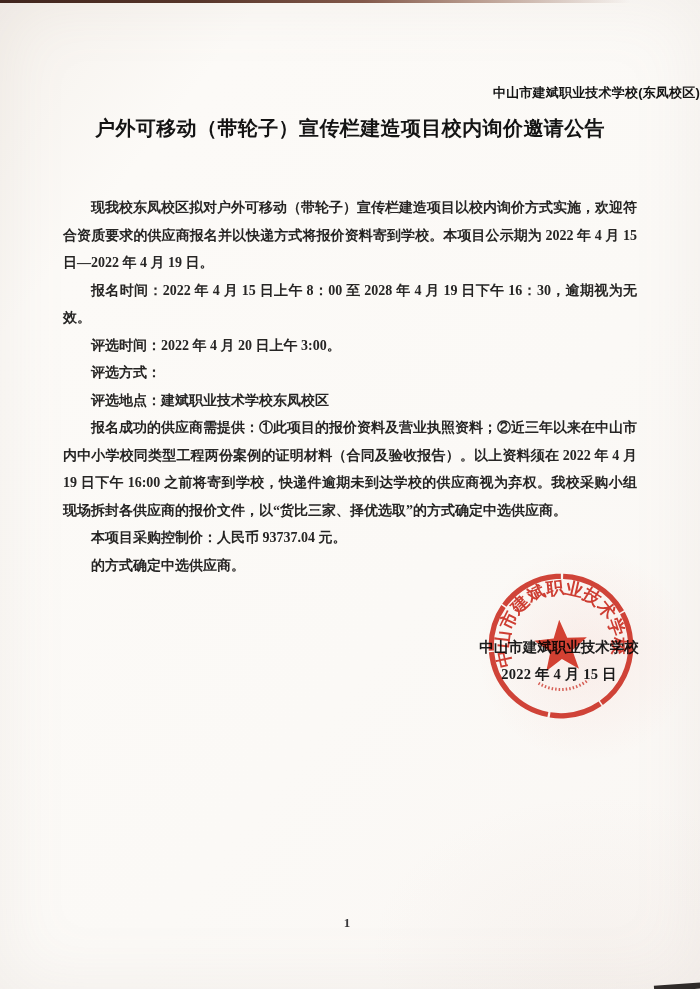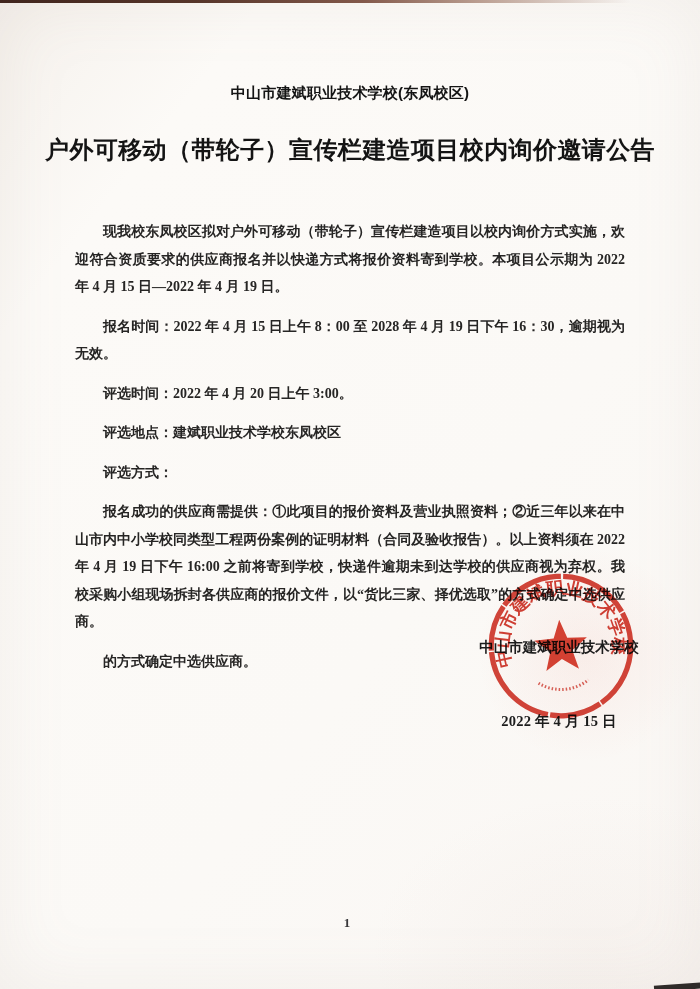--- a/index.html
+++ b/index.html
@@ -28,46 +28,46 @@
     background: #2f2b29; transform: rotate(-4deg);
   }
   
   .titles {
     margin-top: 84px;
     text-align: center;
     font-family: "Liberation Sans", sans-serif;
     font-weight: 700;
     color: #141414;
   }
-  .title-line1 { font-size: 15px; letter-spacing: 0.2px; }
-  .title-line2 { font-size: 24px; letter-spacing: 0.4px; margin-top: 31px; }
+  .title-line1 { font-size: 13px; letter-spacing: 0.2px; text-align: right; }
+  .title-line2 { font-size: 20px; letter-spacing: 0.4px; margin-top: 13px; }
   
   .doc-body {
     margin: 52px 63px 0 63px;
     width: 574px;
     font-size: 14px;
     line-height: 27.5px;
     font-weight: 600;
     text-align: justify;
     color: #262524;
   }
-  .doc-body p { margin: 12px; text-indent: 2em; }
+  .doc-body p { margin: 0; text-indent: 2em; }
   
   .signature {
     position: absolute;
     top: 634px; right: 60px;
     width: 162px;
     text-align: center;
     font-size: 14.5px;
     line-height: 27px;
     font-weight: 600;
     color: #1c1c1c;
     z-index: 2;
   }
-  .signature .sig-date { letter-spacing: 0.2px; margin-top: 47px; }
+  .signature .sig-date { letter-spacing: 0.2px; }
   
   .seal {
     position: absolute;
     left: 486px; top: 570px;
     width: 150px; height: 152px;
     mix-blend-mode: multiply;
     transform: rotate(-4deg);
     z-index: 3;
     pointer-events: none;
   }
@@ -90,23 +90,24 @@
 
   <div class="titles">
     <div class="title-line1">中山市建斌职业技术学校(东凤校区)</div>
     <div class="title-line2">户外可移动（带轮子）宣传栏建造项目校内询价邀请公告</div>
   </div>
 
   <div class="doc-body">
     <p>现我校东凤校区拟对户外可移动（带轮子）宣传栏建造项目以校内询价方式实施，欢迎符合资质要求的供应商报名并以快递方式将报价资料寄到学校。本项目公示期为 2022 年 4 月 15 日—2022 年 4 月 19 日。</p>
     <p>报名时间：2022 年 4 月 15 日上午 8：00 至 2028 年 4 月 19 日下午 16：30，逾期视为无效。</p>
     <p>评选时间：2022 年 4 月 20 日上午 3:00。</p>
+    <p>评选方式：</p>
     <p>评选地点：建斌职业技术学校东凤校区</p>
-    <p>评选方式：</p>
     <p>报名成功的供应商需提供：①此项目的报价资料及营业执照资料；②近三年以来在中山市内中小学校同类型工程两份案例的证明材料（合同及验收报告）。以上资料须在 2022 年 4 月 19 日下午 16:00 之前将寄到学校，快递件逾期未到达学校的供应商视为弃权。我校采购小组现场拆封各供应商的报价文件，以“货比三家、择优选取”的方式确定中选供应商。</p>
+    <p>本项目采购控制价：人民币 93737.04 元。</p>
     <p>的方式确定中选供应商。</p>
   </div>
 
   <div class="signature">
     <div class="sig-org">中山市建斌职业技术学校</div>
     <div class="sig-date">2022 年 4 月 15 日</div>
   </div>
 
   <svg class="seal" viewBox="0 0 200 200" xmlns="http://www.w3.org/2000/svg" aria-hidden="true">
     <circle cx="100" cy="100" r="93" fill="none" stroke="#cf3226" stroke-width="7" stroke-dasharray="95 2 70 3 120 2 62 2 88 3" opacity="0.9"></circle>

